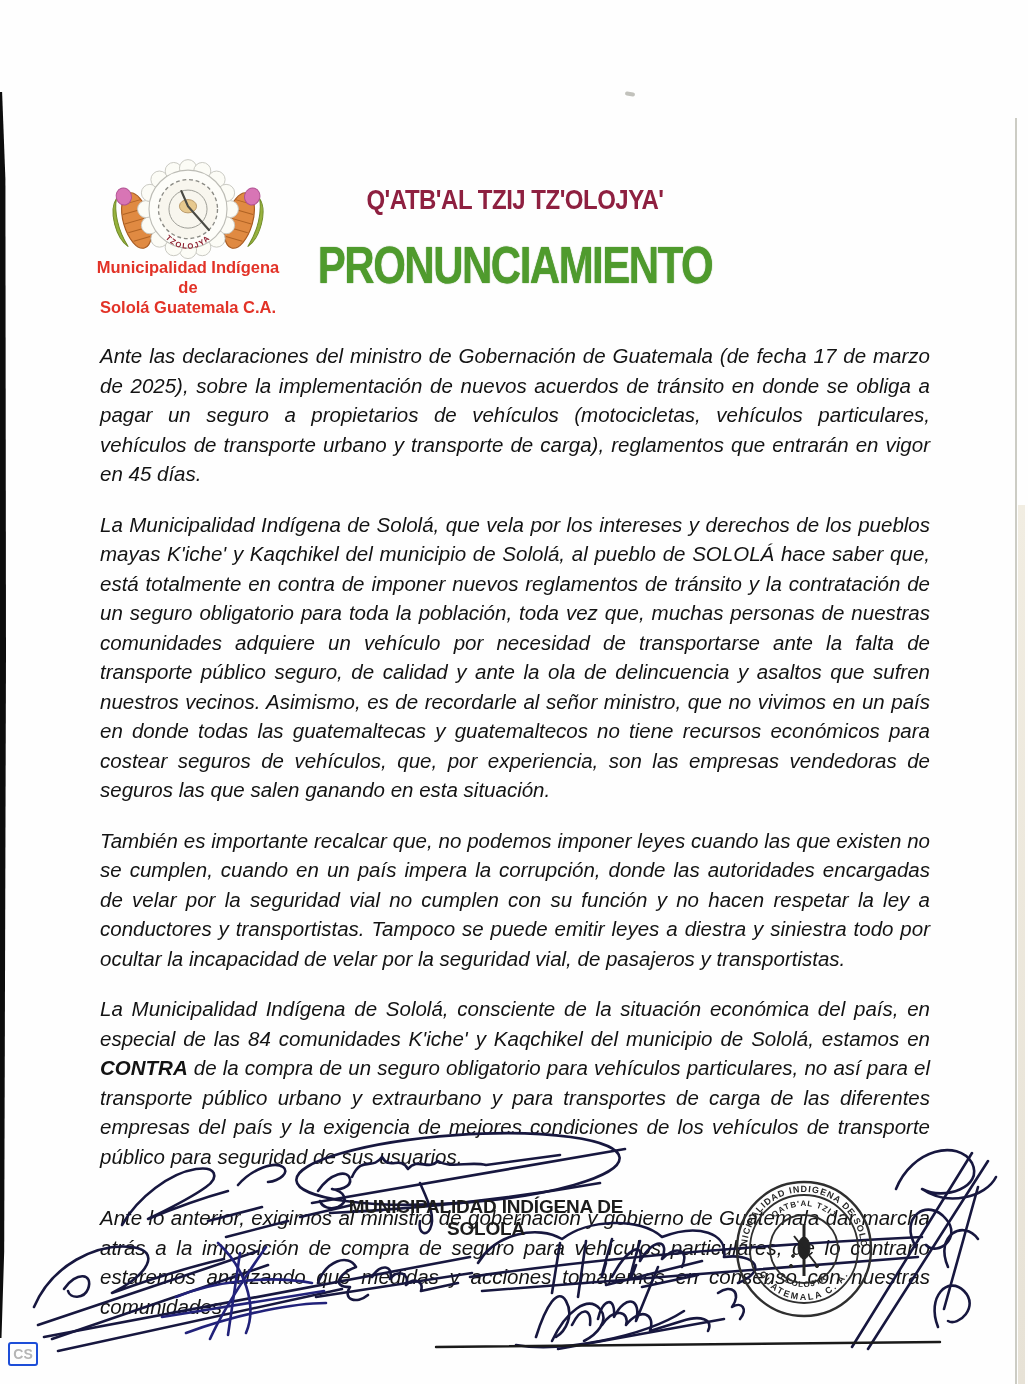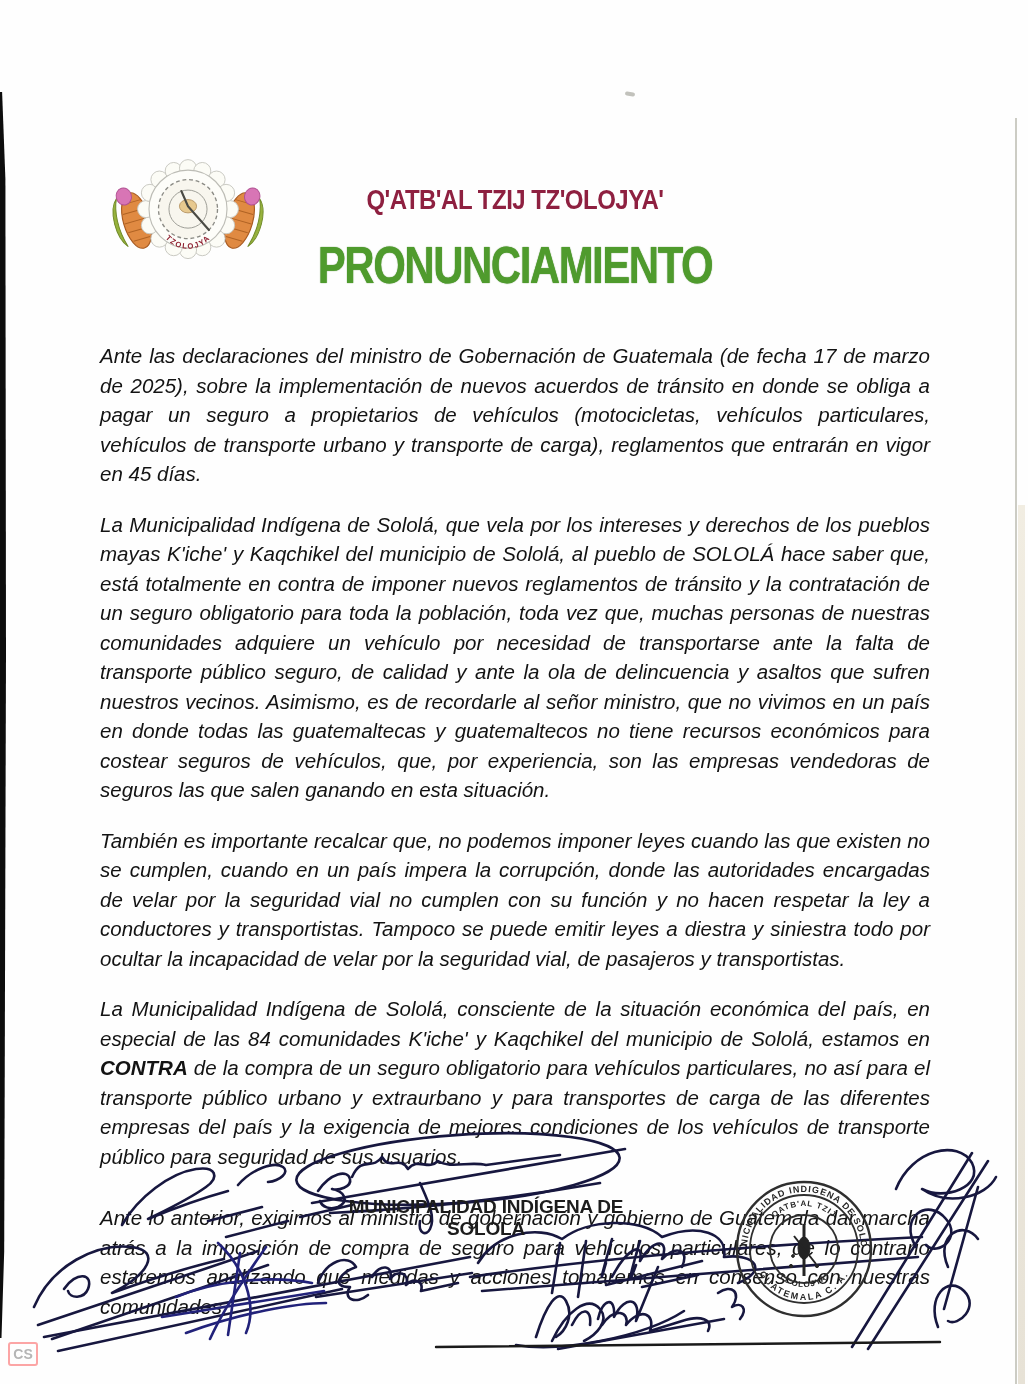--- a/index.html
+++ b/index.html
@@ -33,21 +33,21 @@
   .doc-body{position:absolute;top:341px;left:100px;right:98px;font-style:italic;}
   .doc-body p{margin:0 0 21px 0;text-align:justify;font-size:20.5px;line-height:29.5px;color:#131313;}
   .doc-body p.last{margin-top:32px;}
   .bold{font-weight:bold;}
   
   .sig-svg{position:absolute;left:0;top:1125px;}
   .org-line{position:absolute;left:316px;top:1196px;width:340px;text-align:center;
     font-size:19px;font-weight:600;letter-spacing:-0.2px;color:#1c1c1c;}
   .seal-svg{position:absolute;left:733px;top:1178px;}
   
-  .scan-badge{position:absolute;left:8px;top:1342px;width:26px;height:20px;border:2px solid #fca5a5;
+  .scan-badge{position:absolute;left:8px;top:1342px;width:26px;height:20px;border:2px solid #1d4ed8;
     border-radius:3px;color:#b5b5b5;font-size:14px;font-weight:bold;text-align:center;line-height:20px;}
   .scan-text{position:absolute;left:44px;top:1340px;font-size:23px;color:#b5b5b5;}
   svg{display:block;}
 </style>
 </head>
 <body>
 
 <div class="page">
 
   <div class="edge-left"></div>
@@ -95,20 +95,24 @@
     <ellipse cx="84" cy="57" rx="9" ry="7" fill="#e7c98f" stroke="#b89868" stroke-width="1"></ellipse>
     <path d="M84,57 L106,82 M84,57 L77,41" stroke="#4a4a44" stroke-width="2.2" stroke-linecap="round"></path>
     <defs>
         <path id="lg1" d="M 56,84 A 31,31 0 0 0 112,84"></path>
       </defs>
     <text font-size="8" font-weight="bold" fill="#8e1f2f" letter-spacing="1.5">
       <textPath href="#lg1" startOffset="50%" text-anchor="middle">TZOLOJYA</textPath>
     </text>
   </svg>
 
+  <div class="logo-caption">
+    <div>Municipalidad Indígena de</div>
+    <div>Sololá Guatemala C.A.</div>
+  </div>
 
   <div class="kicker">Q'ATB'AL TZIJ TZ'OLOJYA'</div>
   <div class="doc-title">PRONUNCIAMIENTO</div>
 
   <div class="doc-body">
     <p>Ante las declaraciones del ministro de Gobernación de Guatemala (de fecha 17 de marzo de 2025), sobre la implementación de nuevos acuerdos de tránsito en donde se obliga a pagar un seguro a propietarios de vehículos (motocicletas, vehículos particulares, vehículos de transporte urbano y transporte de carga), reglamentos que entrarán en vigor en 45 días.</p>
     <p>La Municipalidad Indígena de Sololá, que vela por los intereses y derechos de los pueblos mayas K'iche' y Kaqchikel del municipio de Sololá, al pueblo de SOLOLÁ hace saber que, está totalmente en contra de imponer nuevos reglamentos de tránsito y la contratación de un seguro obligatorio para toda la población, toda vez que, muchas personas de nuestras comunidades adquiere un vehículo por necesidad de transportarse ante la falta de transporte público seguro, de calidad y ante la ola de delincuencia y asaltos que sufren nuestros vecinos. Asimismo, es de recordarle al señor ministro, que no vivimos en un país en donde todas las guatemaltecas y guatemaltecos no tiene recursos económicos para costear seguros de vehículos, que, por experiencia, son las empresas vendedoras de seguros las que salen ganando en esta situación.</p>
     <p>También es importante recalcar que, no podemos imponer leyes cuando las que existen no se cumplen, cuando en un país impera la corrupción, donde las autoridades encargadas de velar por la seguridad vial no cumplen con su función y no hacen respetar la ley a conductores y transportistas. Tampoco se puede emitir leyes a diestra y siniestra todo por ocultar la incapacidad de velar por la seguridad vial, de pasajeros y transportistas.</p>
     <p><span>La Municipalidad Indígena de Sololá, consciente de la situación económica del país, en especial de las 84 comunidades K'iche' y Kaqchikel del municipio de Sololá, estamos en </span><span class="bold">CONTRA</span><span> de la compra de un seguro obligatorio para vehículos particulares, no así para el transporte público urbano y extraurbano y para transportes de carga de las diferentes empresas del país y la exigencia de mejores condiciones de los vehículos de transporte público para seguridad de sus usuarios.</span></p>
     <p class="last">Ante lo anterior, exigimos al ministro de gobernación y gobierno de Guatemala dar marcha atrás a la imposición de compra de seguro para vehículos particulares, de lo contrario estaremos analizando qué medidas y acciones tomaremos en consenso con nuestras comunidades.</p>

